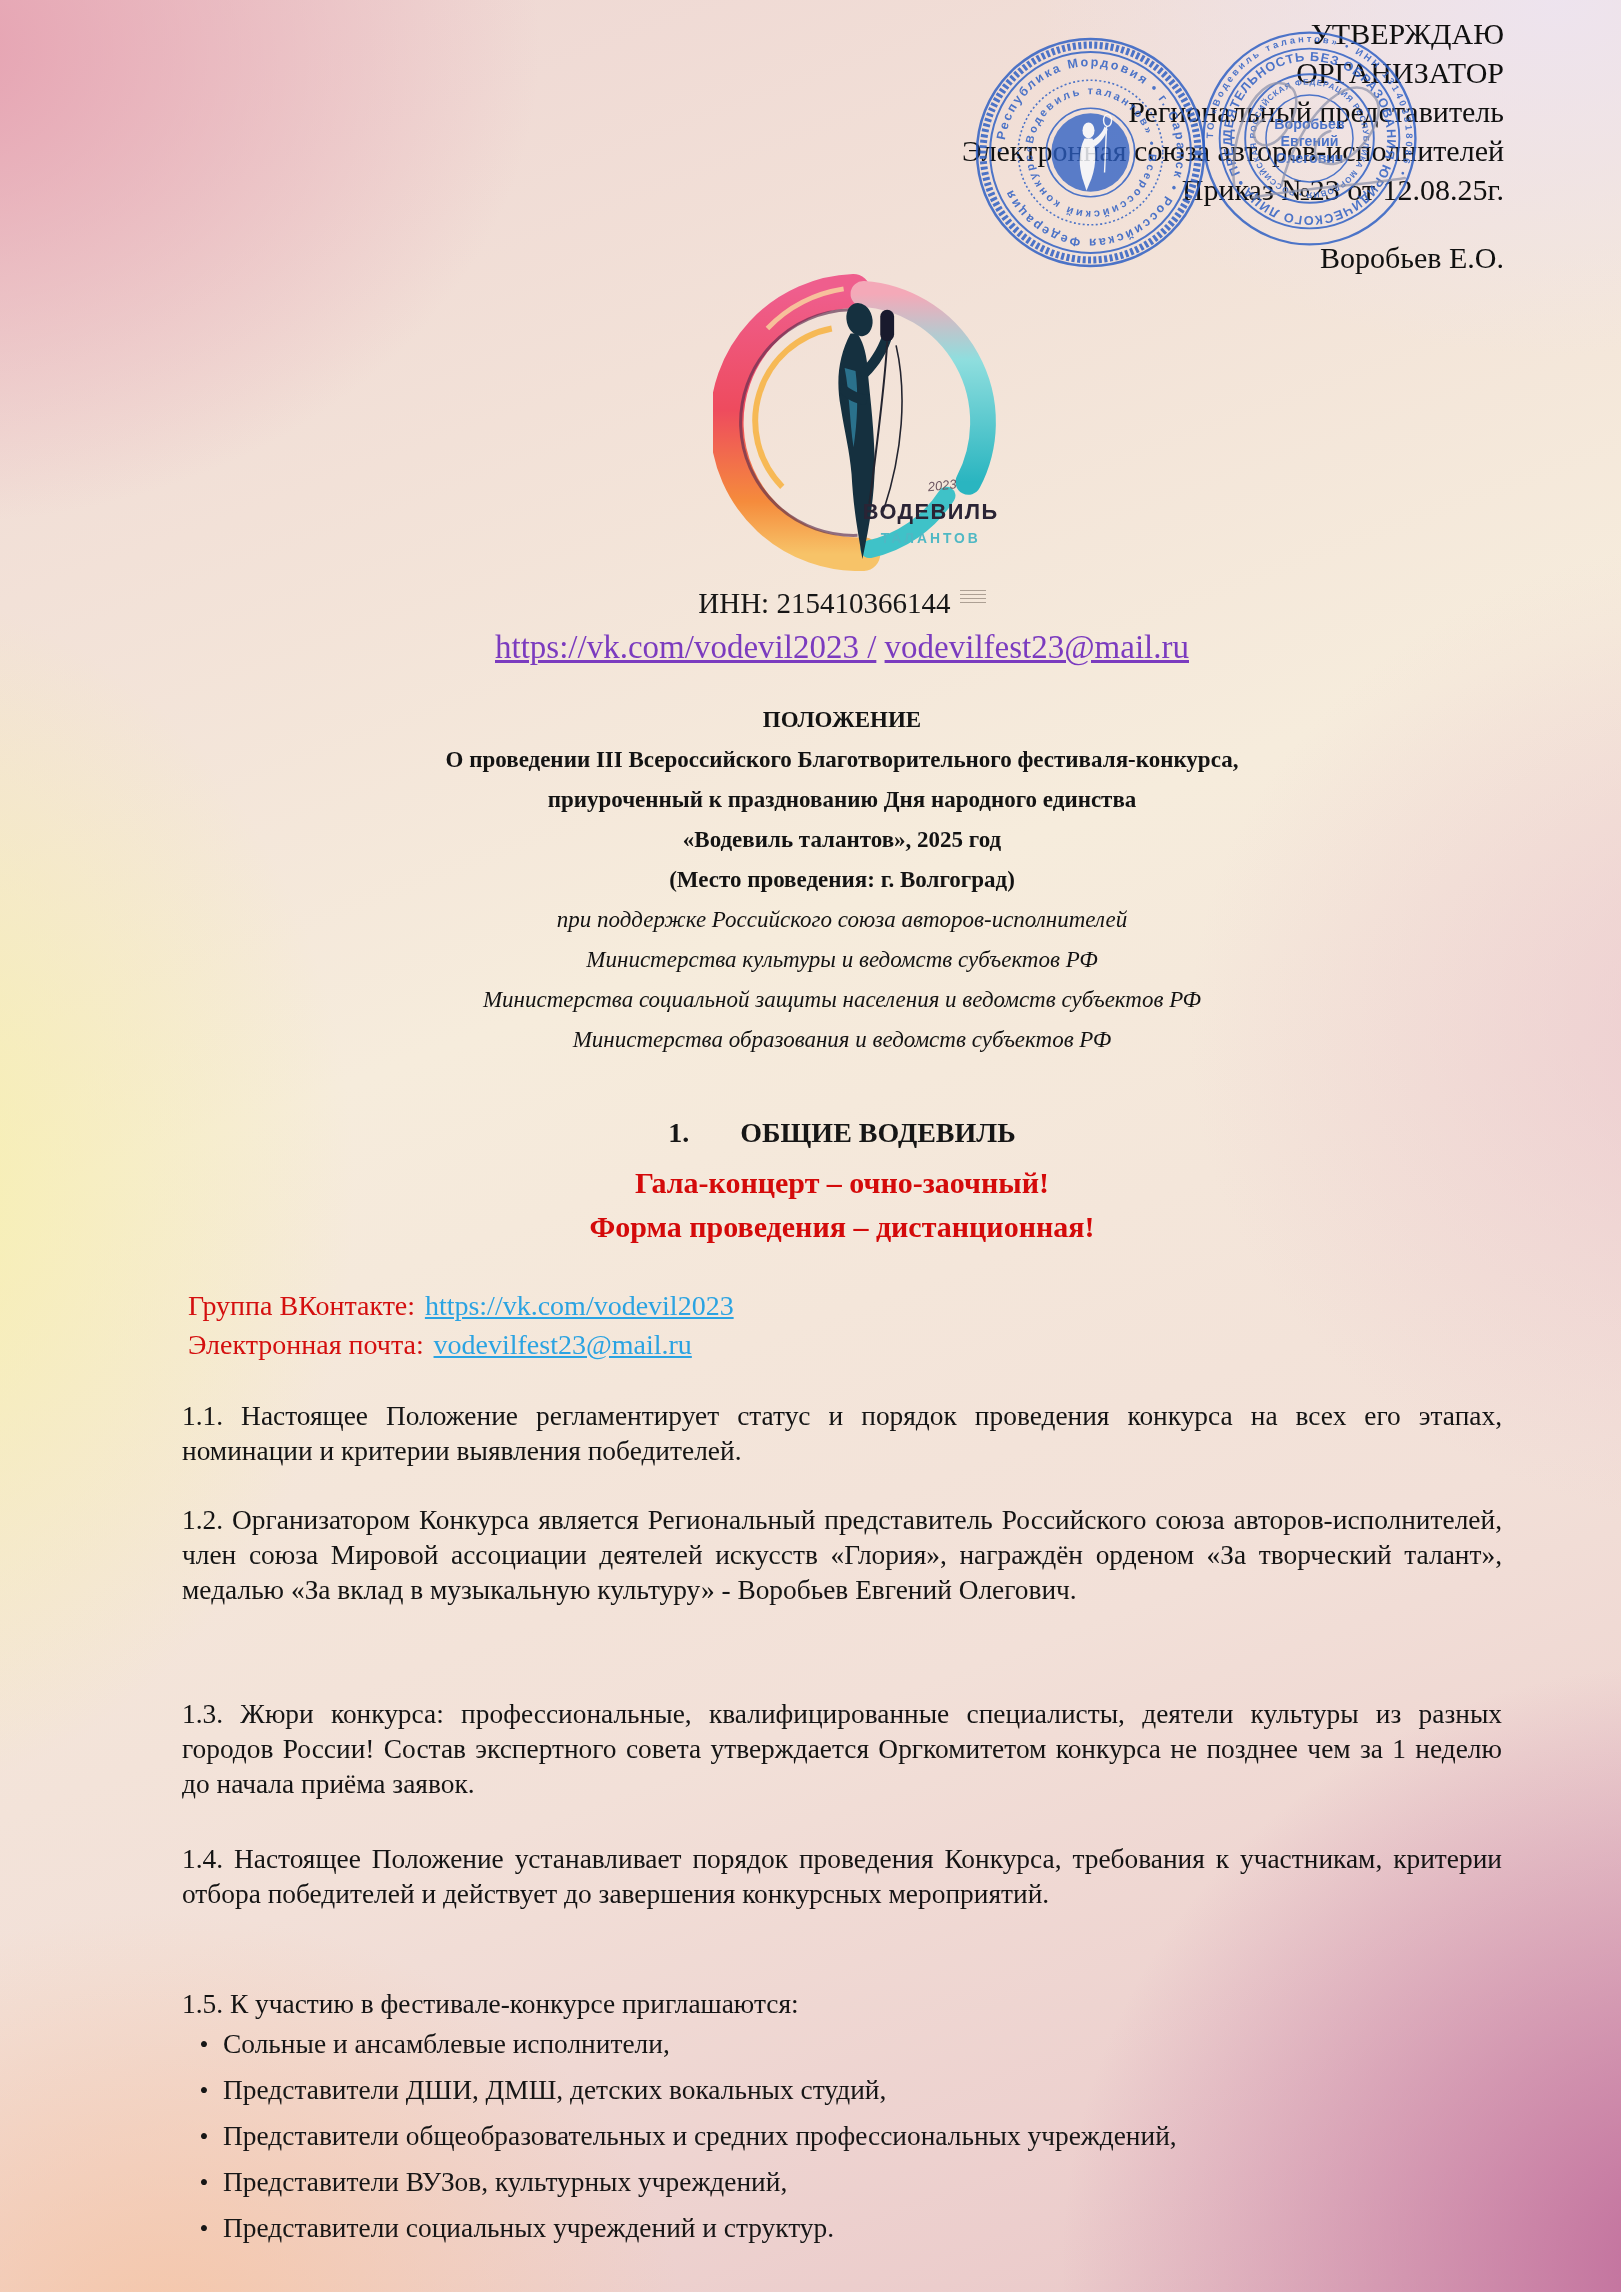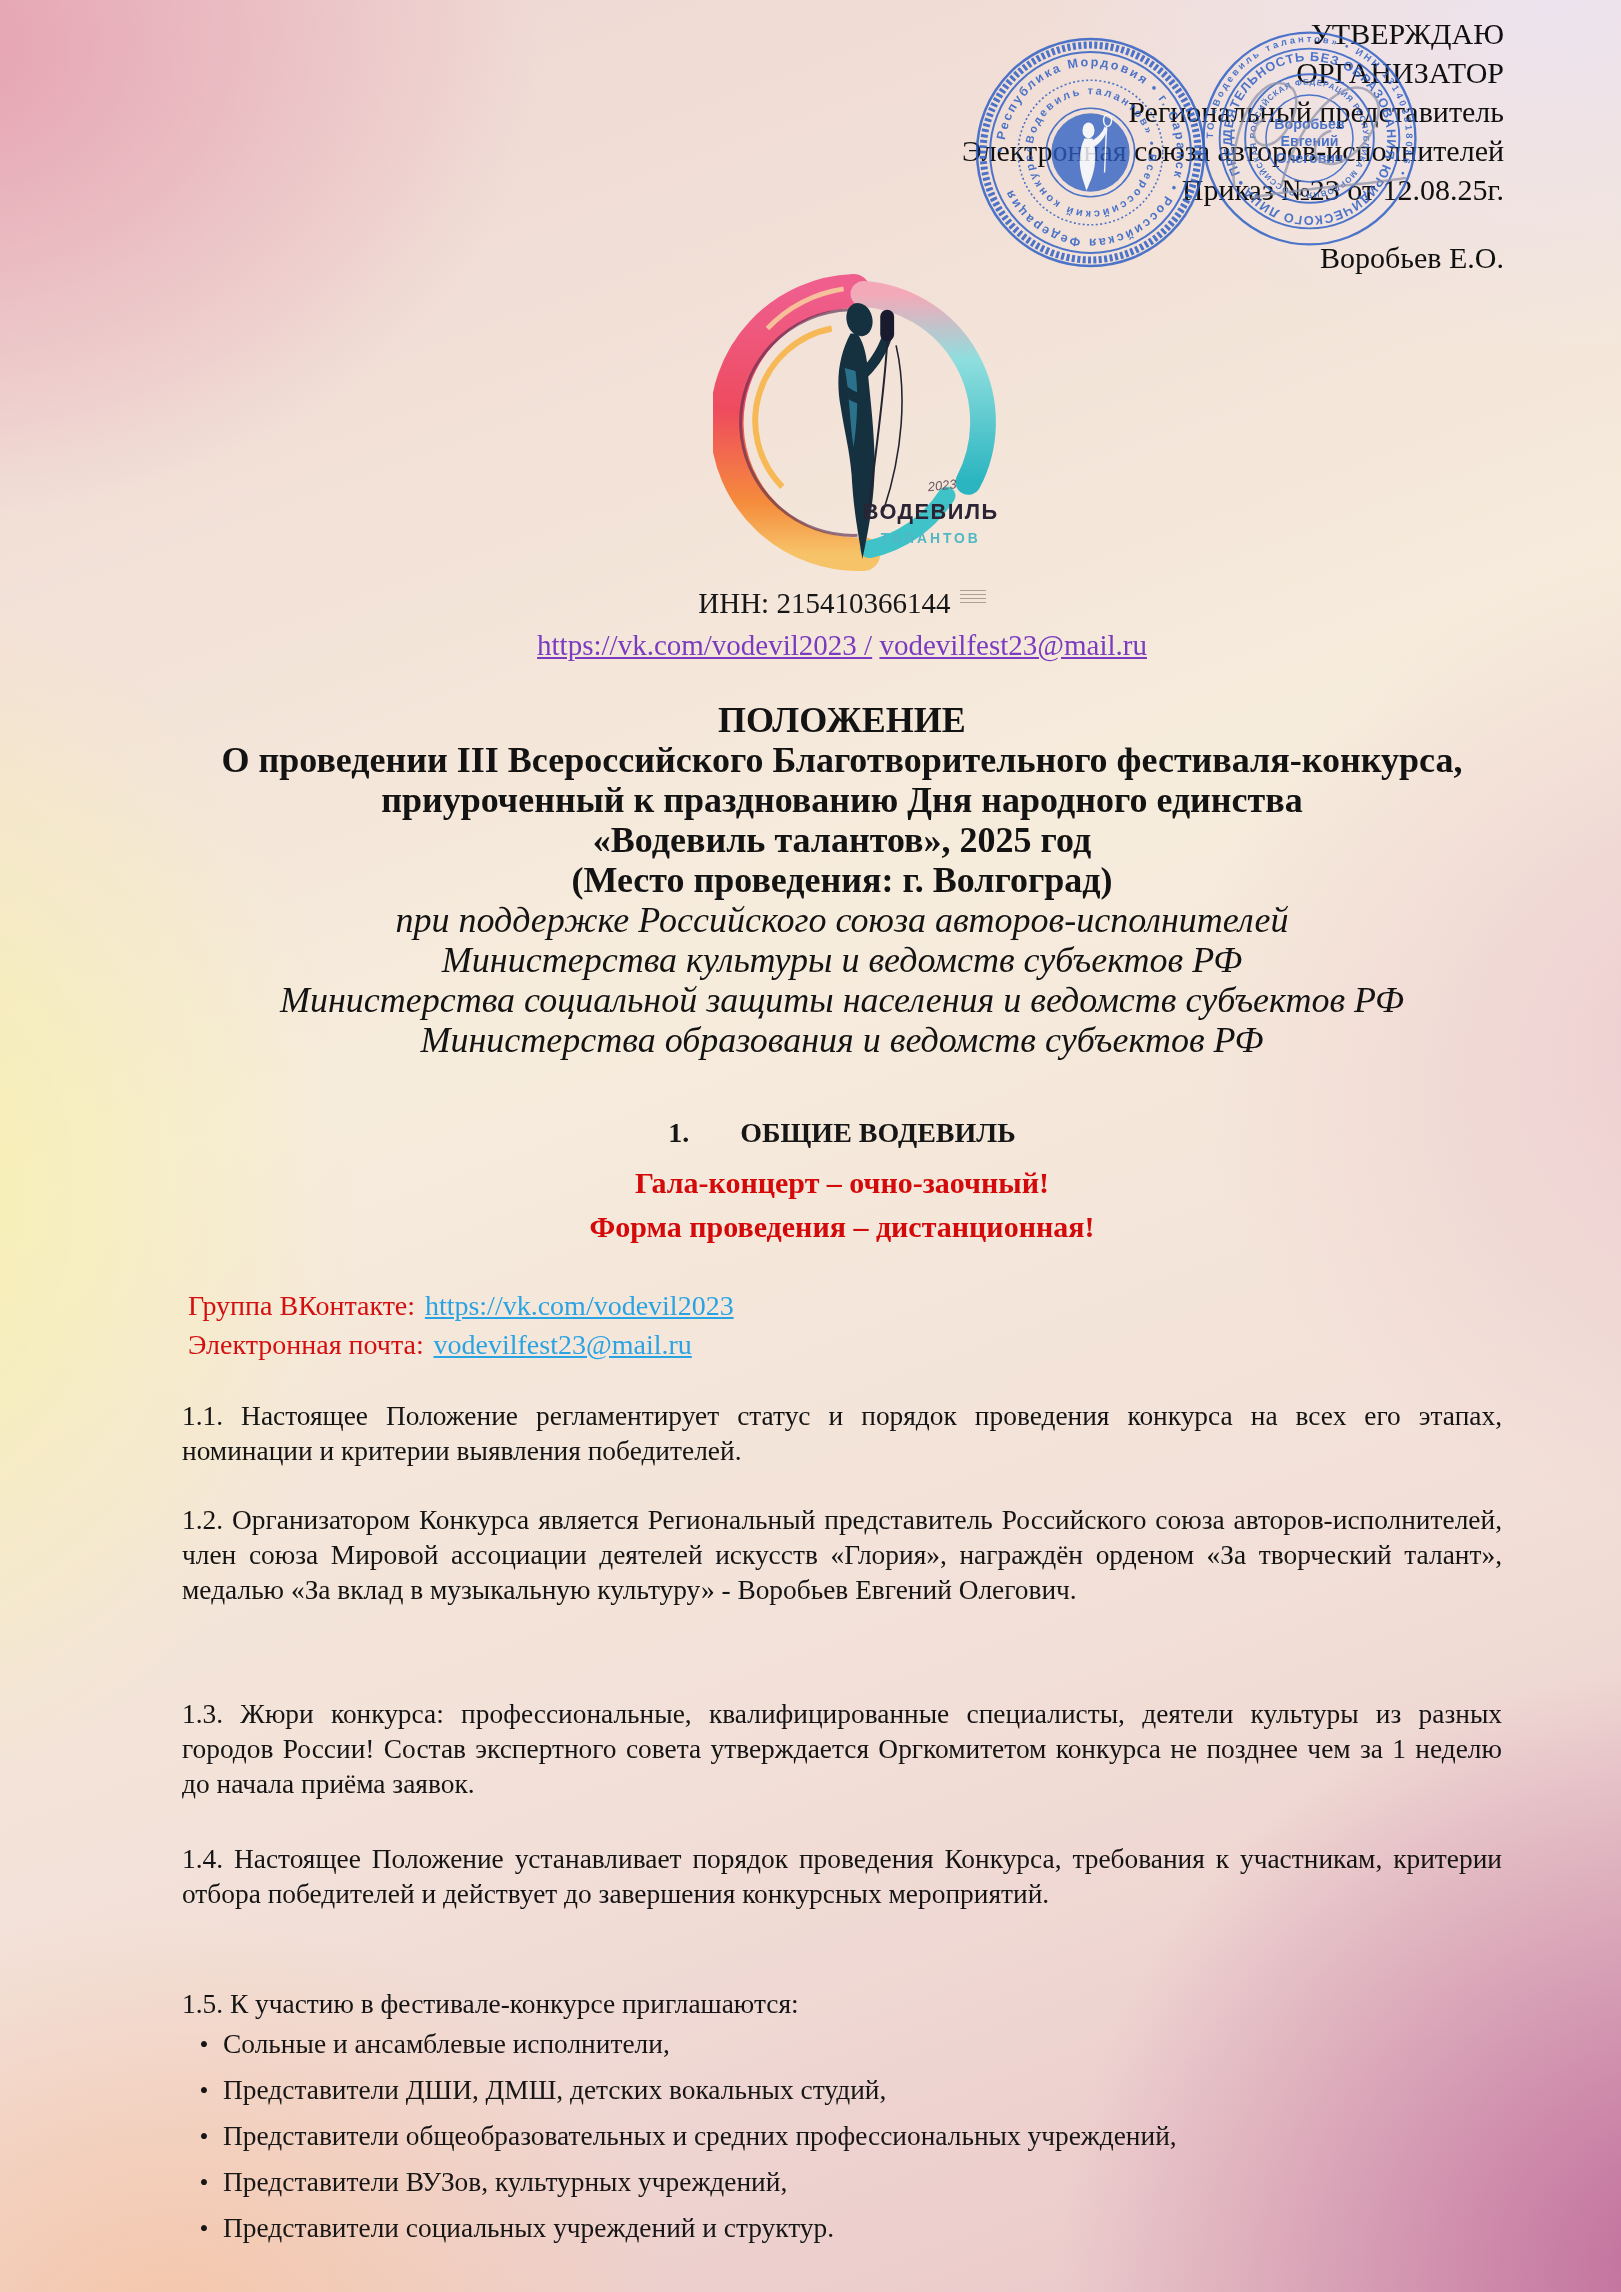--- a/index.html
+++ b/index.html
@@ -32,25 +32,25 @@
   .sig{opacity:.72;}
   .logo-text{font-family:"Liberation Sans","DejaVu Sans",sans-serif;}
   
   .cline{left:182px;width:1320px;text-align:center;}
   .inn-line{top:587px;font-size:29px;}
   .smudge{
     display:inline-block;width:25.5px;height:15.7px;margin-left:9.8px;vertical-align:top;
     background:repeating-linear-gradient(180deg,transparent 0 2.9px,#95887c 2.9px 3.9px);
     opacity:.75;
   }
-  .links-line{top:629px;font-size:29px;}
+  .links-line{top:629px;font-size:33px;}
   a.plink{color:#7b3bbf;text-decoration:underline;}
   a.blink{color:#2aa3e2;text-decoration:underline;}
   
-  .title-block{top:700px;font-weight:bold;font-size:36px;line-height:40px;color:#131313;}
+  .title-block{top:700px;font-weight:bold;font-size:23px;line-height:40px;color:#131313;}
   .title-block .support{font-weight:normal;font-style:italic;}
   
   .sec-heading{top:1117px;font-weight:bold;font-size:28px;}
   .sec-heading .num{margin-right:51px;}
   .red-block{top:1161px;font-weight:bold;font-size:30px;line-height:44px;color:#d40a0a;}
   
   .contacts{top:1286px;left:188px;width:1313px;font-size:28px;line-height:39px;color:#d40f0f;}
   .contacts a{margin-left:9.8px;}
   
   .para{left:182px;width:1320px;font-size:27.4px;line-height:35px;text-align:justify;color:#141414;}

